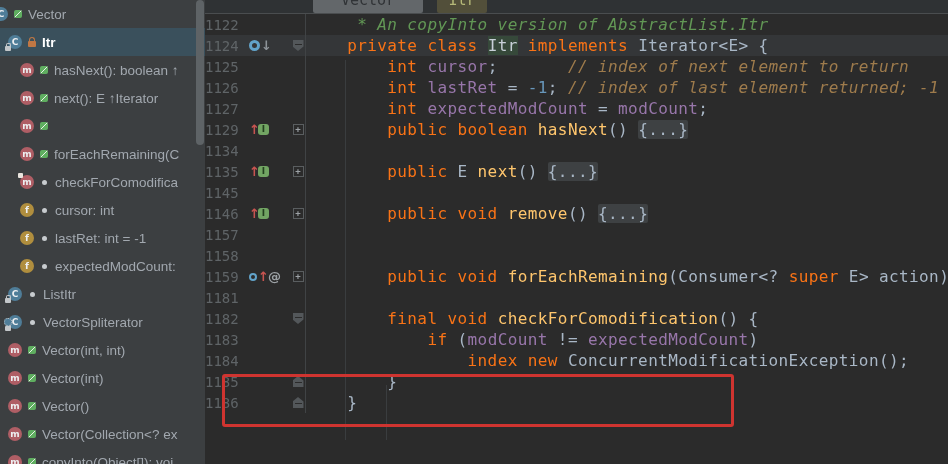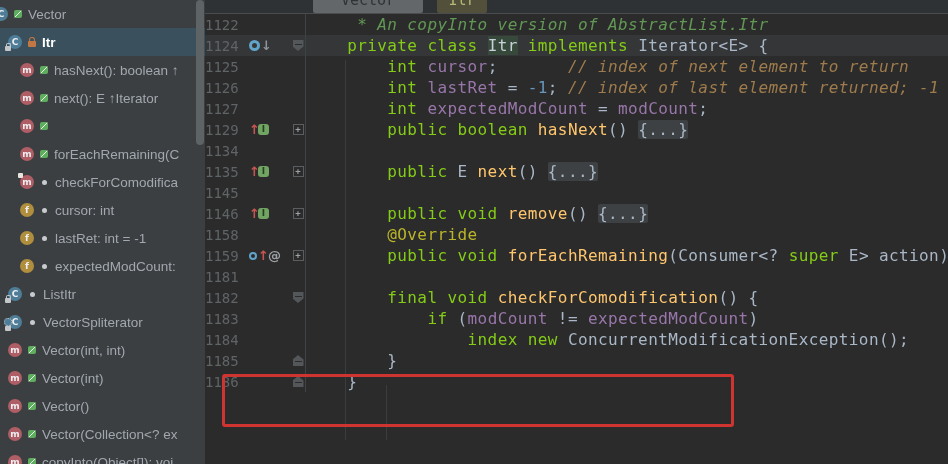--- a/index.html
+++ b/index.html
@@ -48,21 +48,21 @@
 
   #lines{position:relative;}
   .eline{position:relative;height:21px;display:flex;align-items:center;}
   .eline.cur{background:#343638;}
   .lnum{flex:0 0 44px;font:14px "DejaVu Sans Mono",monospace;color:#5F6467;}
   .gut{flex:0 0 42px;display:flex;align-items:center;gap:1px;}
   .foldc{flex:0 0 14px;display:flex;align-items:center;justify-content:center;
          border-right:1px solid #404345;align-self:stretch;}
   .code{white-space:pre;font:16px/21px "DejaVu Sans Mono",monospace;letter-spacing:.4px;
         color:#A9B7C6;padding-left:1px;}
-  .t-kw{color:#84cc16;}
+  .t-kw{color:#f97316;}
   .t-fld{color:#9876AA;}
   .t-num{color:#6897BB;}
   .t-mth{color:#FFC66D;}
   .t-doc{color:#629755;font-style:italic;}
   .t-cmt{color:#9E7B4C;font-style:italic;}
   .t-ann{color:#BBB529;}
   .t-fold{background:#3E4143;color:#A9B7C6;border-radius:2px;}
   .t-hl{background:#36493A;color:#C8D0D8;}
 
   
@@ -261,24 +261,29 @@
           <span class="gut">
             <span class="gi-arrow-up">↑</span>
             <span class="gi-impl">I</span>
           </span>
           <span class="foldc">
             <span class="f-plus">+</span>
           </span>
           <span class="code"><span>        </span><span class="t-kw">public</span><span> </span><span class="t-kw">void</span><span> </span><span class="t-mth">remove</span><span>() </span><span class="t-fold">{...}</span></span>
         </div>
         <div class="eline">
+          <span class="lnum">1157</span>
+          <span class="gut"></span>
+          <span class="foldc"></span>
+          <span class="code"></span>
+        </div>
+        <div class="eline">
           <span class="lnum">1158</span>
           <span class="gut"></span>
           <span class="foldc"></span>
-          <span class="code"><span>        </span><span class="t-ann">@Override</span></span>
         </div>
         <div class="eline">
           <span class="lnum">1159</span>
           <span class="gut">
             <span class="gi-ring-sm"></span>
             <span class="gi-arrow-up">↑</span>
             <span class="gi-at">@</span>
           </span>
           <span class="foldc">
             <span class="f-plus">+</span>

